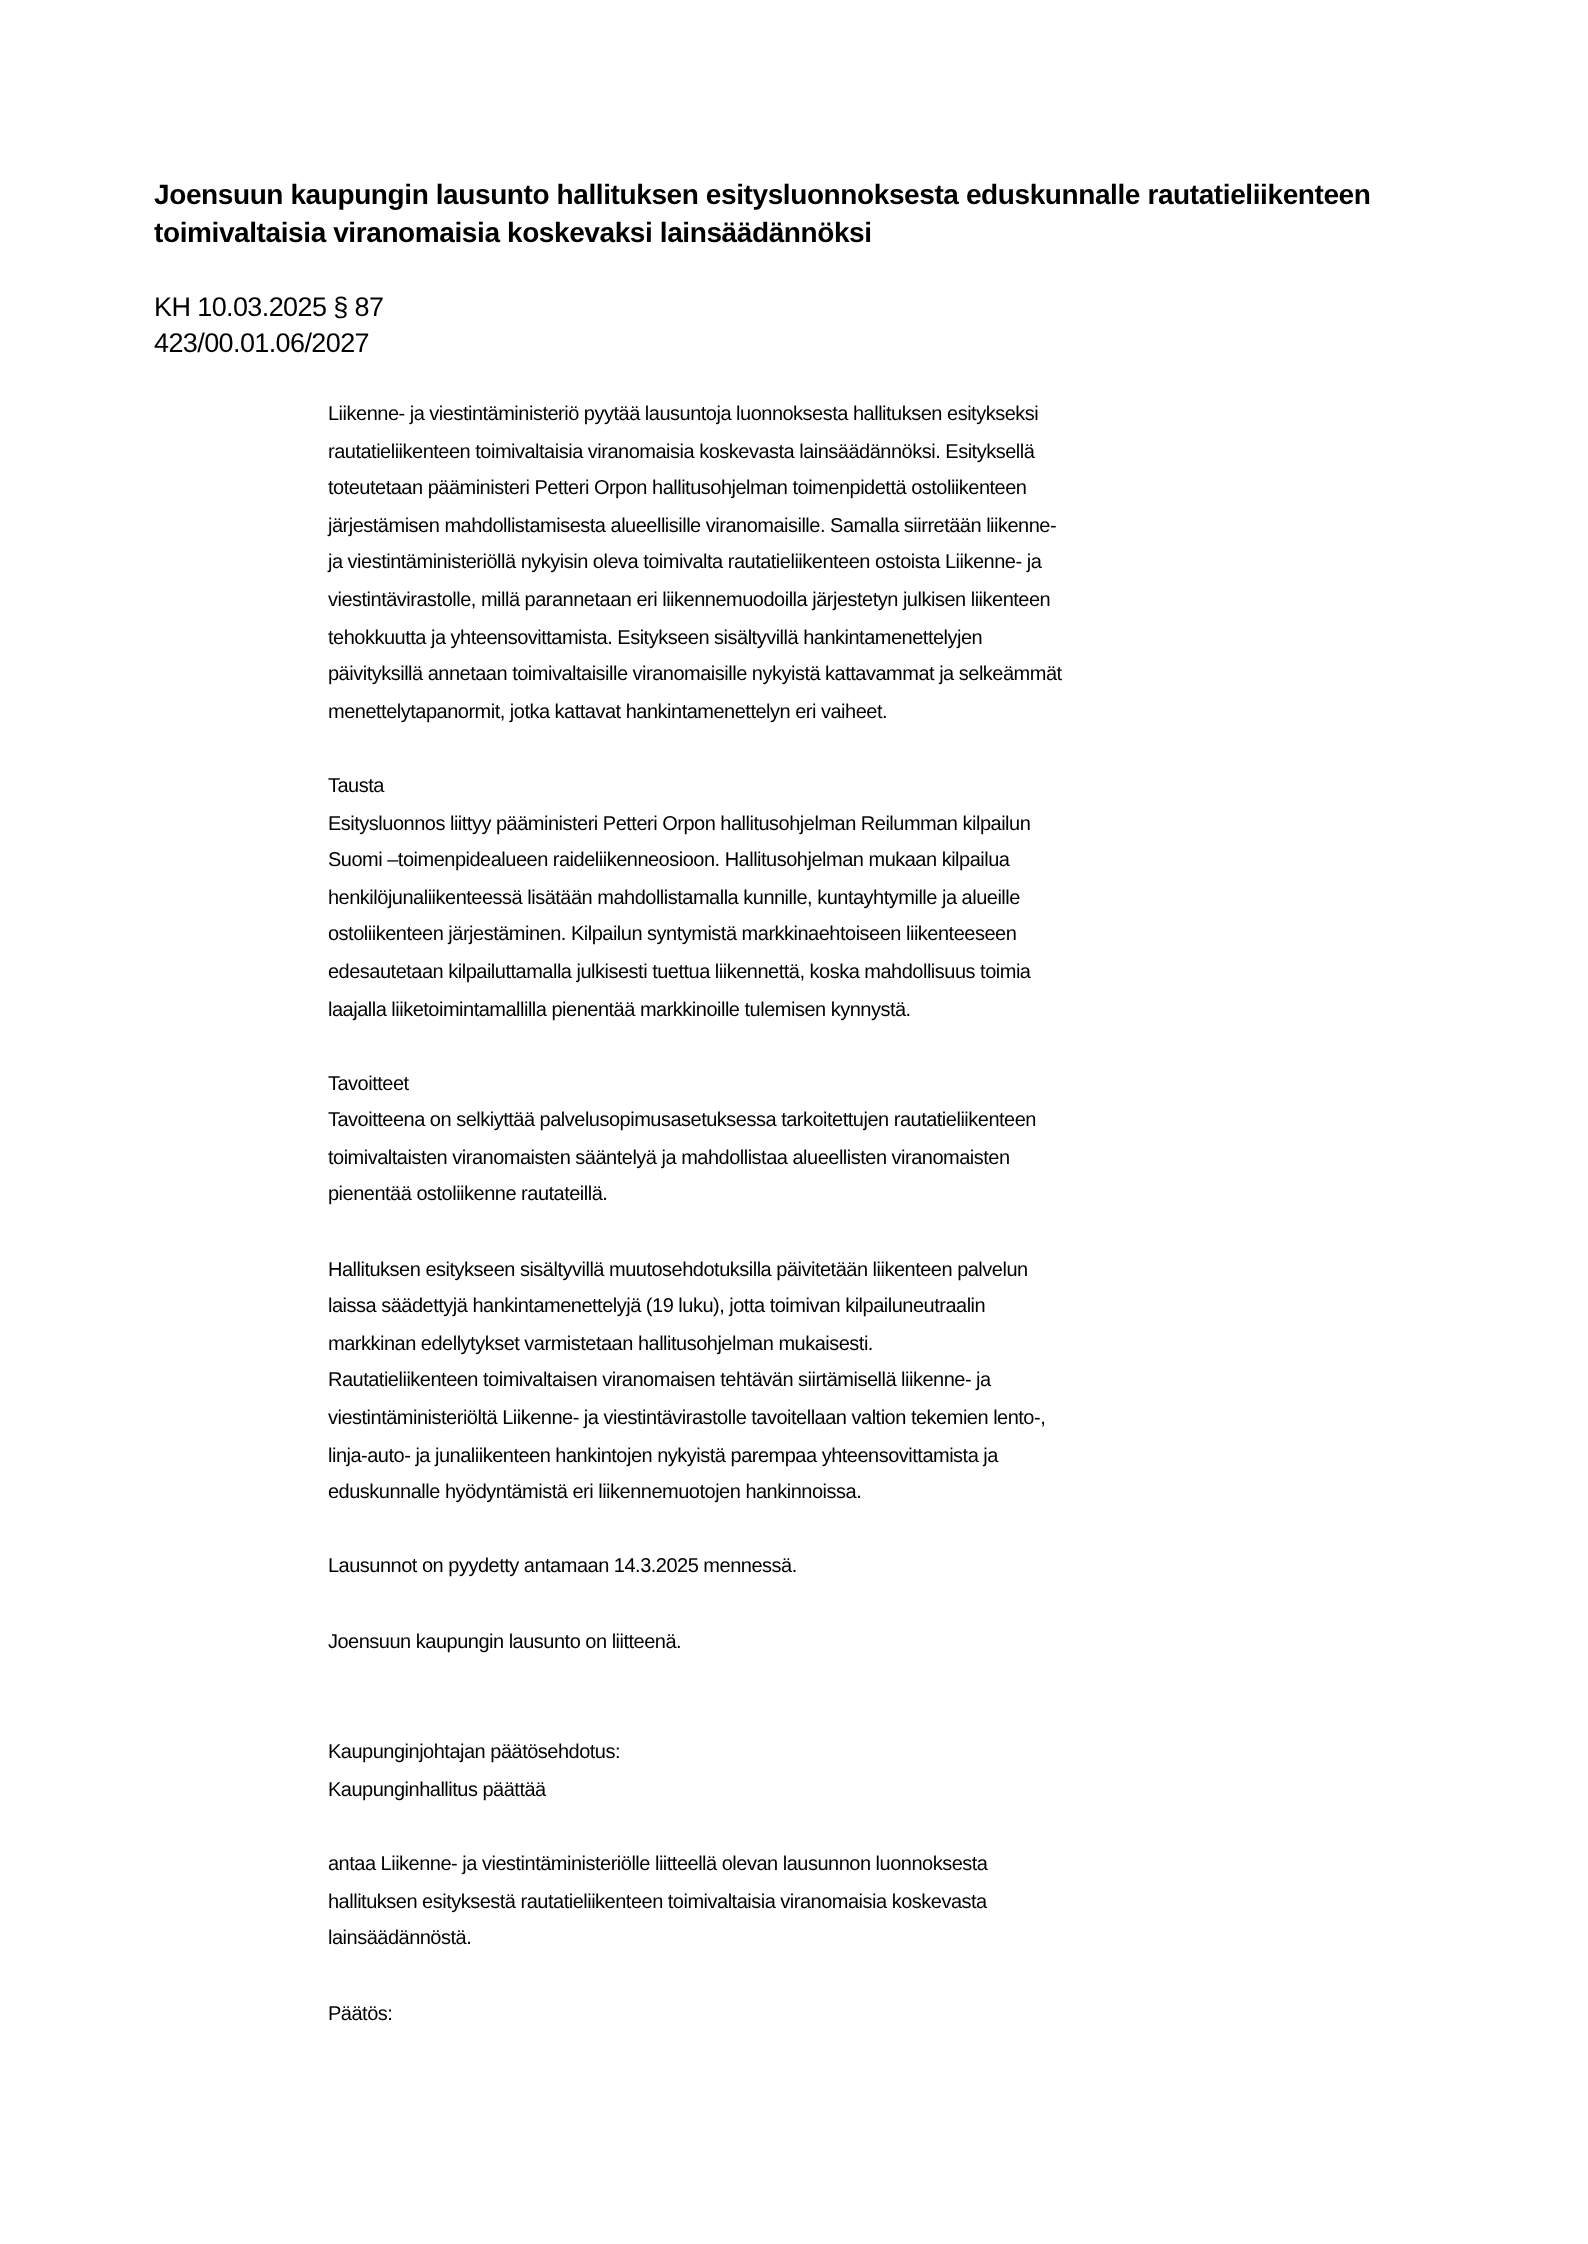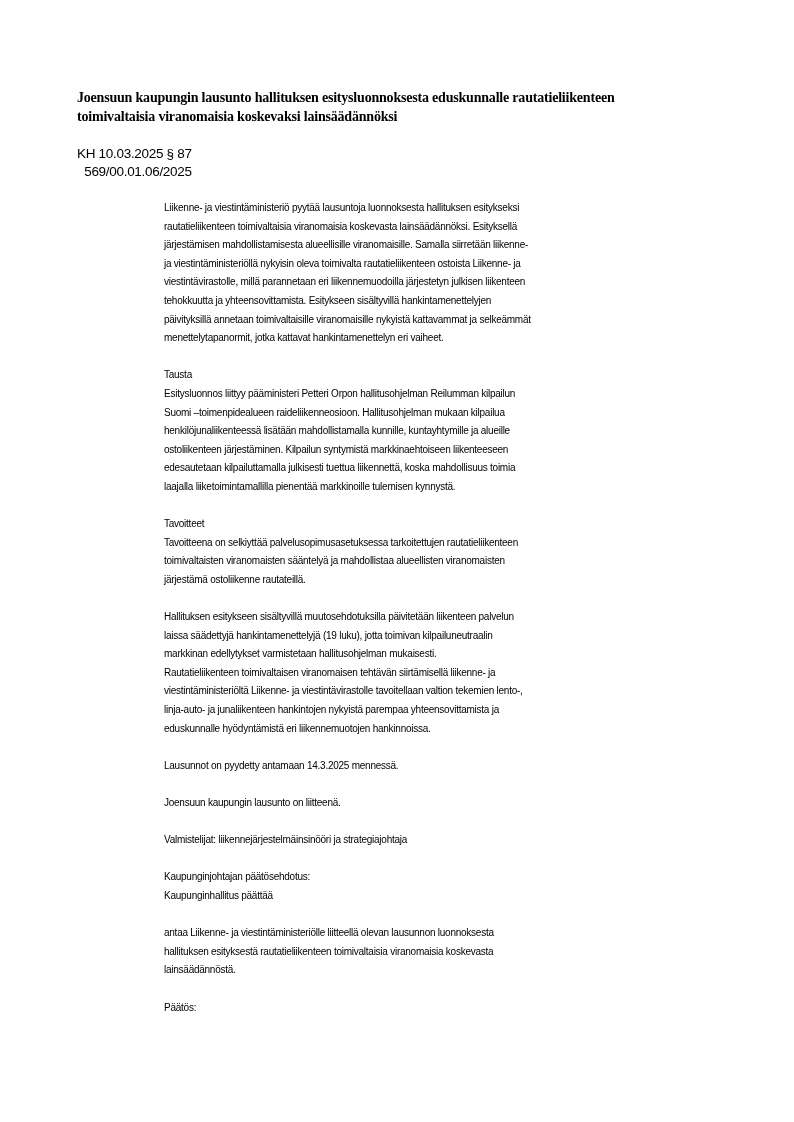--- a/index.html
+++ b/index.html
@@ -1,43 +1,44 @@
 <!DOCTYPE html>
 <html><head>
   <meta charset="utf-8">
   <style>
     html, body { margin: 0; padding: 0; background: #ffffff; }
     body { width: 794px; height: 1122px; position: relative; overflow: hidden;
       font-family: "Liberation Sans", sans-serif; color: #000; }
     .title { position: absolute; left: 77px; top: 88px; width: 680px;
-      font-size: 14px; font-weight: bold; line-height: 19px; letter-spacing: -0.2px; font-family: Liberation Serif, serif; }
-    .meta { position: absolute; left: 77px; top: 145px; font-size: 13.5px; line-height: 18px; letter-spacing: -0.3px; text-align: right; }
+      font-size: 14px; font-weight: bold; line-height: 19px; letter-spacing: -0.2px; }
+    .meta { position: absolute; left: 77px; top: 145px; font-size: 13.5px; line-height: 18px; letter-spacing: -0.3px; }
     .body { position: absolute; left: 164px; top: 199px; width: 600px;
       font-size: 10px; line-height: 18.6px; letter-spacing: -0.25px; }
     .line { display: block; white-space: nowrap; }
     .gap { display: block; height: 18.6px; }
     .h { font-weight: normal; display: block; }
   </style>
 </head>
 <body>
 
 <div class="title">
   <span class="line">Joensuun kaupungin lausunto hallituksen esitysluonnoksesta eduskunnalle rautatieliikenteen</span>
   <span class="line">toimivaltaisia viranomaisia koskevaksi lainsäädännöksi</span>
 </div>
 
 <div class="meta">
   <span class="line">KH 10.03.2025 § 87</span>
-  <span class="line">569/00.01.06/2025</span>
+  <span class="line">423/00.01.06/2027</span>
 </div>
 
 <div class="body">
   <div>
     <span class="line">Liikenne- ja viestintäministeriö pyytää lausuntoja luonnoksesta hallituksen esitykseksi</span>
     <span class="line">rautatieliikenteen toimivaltaisia viranomaisia koskevasta lainsäädännöksi. Esityksellä</span>
+    <span class="line">toteutetaan pääministeri Petteri Orpon hallitusohjelman toimenpidettä ostoliikenteen</span>
     <span class="line">järjestämisen mahdollistamisesta alueellisille viranomaisille. Samalla siirretään liikenne-</span>
     <span class="line">ja viestintäministeriöllä nykyisin oleva toimivalta rautatieliikenteen ostoista Liikenne- ja</span>
     <span class="line">viestintävirastolle, millä parannetaan eri liikennemuodoilla järjestetyn julkisen liikenteen</span>
     <span class="line">tehokkuutta ja yhteensovittamista. Esitykseen sisältyvillä hankintamenettelyjen</span>
     <span class="line">päivityksillä annetaan toimivaltaisille viranomaisille nykyistä kattavammat ja selkeämmät</span>
     <span class="line">menettelytapanormit, jotka kattavat hankintamenettelyn eri vaiheet.</span>
   </div>
   <span class="gap"></span>
 
   <div>
@@ -48,37 +49,36 @@
     <span class="line">ostoliikenteen järjestäminen. Kilpailun syntymistä markkinaehtoiseen liikenteeseen</span>
     <span class="line">edesautetaan kilpailuttamalla julkisesti tuettua liikennettä, koska mahdollisuus toimia</span>
     <span class="line">laajalla liiketoimintamallilla pienentää markkinoille tulemisen kynnystä.</span>
   </div>
   <span class="gap"></span>
 
   <div>
     <span class="h">Tavoitteet</span>
     <span class="line">Tavoitteena on selkiyttää palvelusopimusasetuksessa tarkoitettujen rautatieliikenteen</span>
     <span class="line">toimivaltaisten viranomaisten sääntelyä ja mahdollistaa alueellisten viranomaisten</span>
-    <span class="line">järjestämä ostoliikenne rautateillä.</span>
+    <span class="line">pienentää ostoliikenne rautateillä.</span>
     <span class="gap"></span>
     <span class="line">Hallituksen esitykseen sisältyvillä muutosehdotuksilla päivitetään liikenteen palvelun</span>
     <span class="line">laissa säädettyjä hankintamenettelyjä (19 luku), jotta toimivan kilpailuneutraalin</span>
     <span class="line">markkinan edellytykset varmistetaan hallitusohjelman mukaisesti.</span>
     <span class="line">Rautatieliikenteen toimivaltaisen viranomaisen tehtävän siirtämisellä liikenne- ja</span>
     <span class="line">viestintäministeriöltä Liikenne- ja viestintävirastolle tavoitellaan valtion tekemien lento-,</span>
     <span class="line">linja-auto- ja junaliikenteen hankintojen nykyistä parempaa yhteensovittamista ja</span>
     <span class="line">eduskunnalle hyödyntämistä eri liikennemuotojen hankinnoissa.</span>
   </div>
   <span class="gap"></span>
 
   <span class="line">Lausunnot on pyydetty antamaan 14.3.2025 mennessä.</span>
   <span class="gap"></span>
   <span class="line">Joensuun kaupungin lausunto on liitteenä.</span>
   <span class="gap"></span>
-  <span class="line">Valmistelijat: liikennejärjestelmäinsinööri ja strategiajohtaja</span>
   <span class="gap"></span>
 
   <div>
     <span class="h">Kaupunginjohtajan päätösehdotus:</span>
     <span class="line">Kaupunginhallitus päättää</span>
     <span class="gap"></span>
     <span class="line">antaa Liikenne- ja viestintäministeriölle liitteellä olevan lausunnon luonnoksesta</span>
     <span class="line">hallituksen esityksestä rautatieliikenteen toimivaltaisia viranomaisia koskevasta</span>
     <span class="line">lainsäädännöstä.</span>
   </div>

